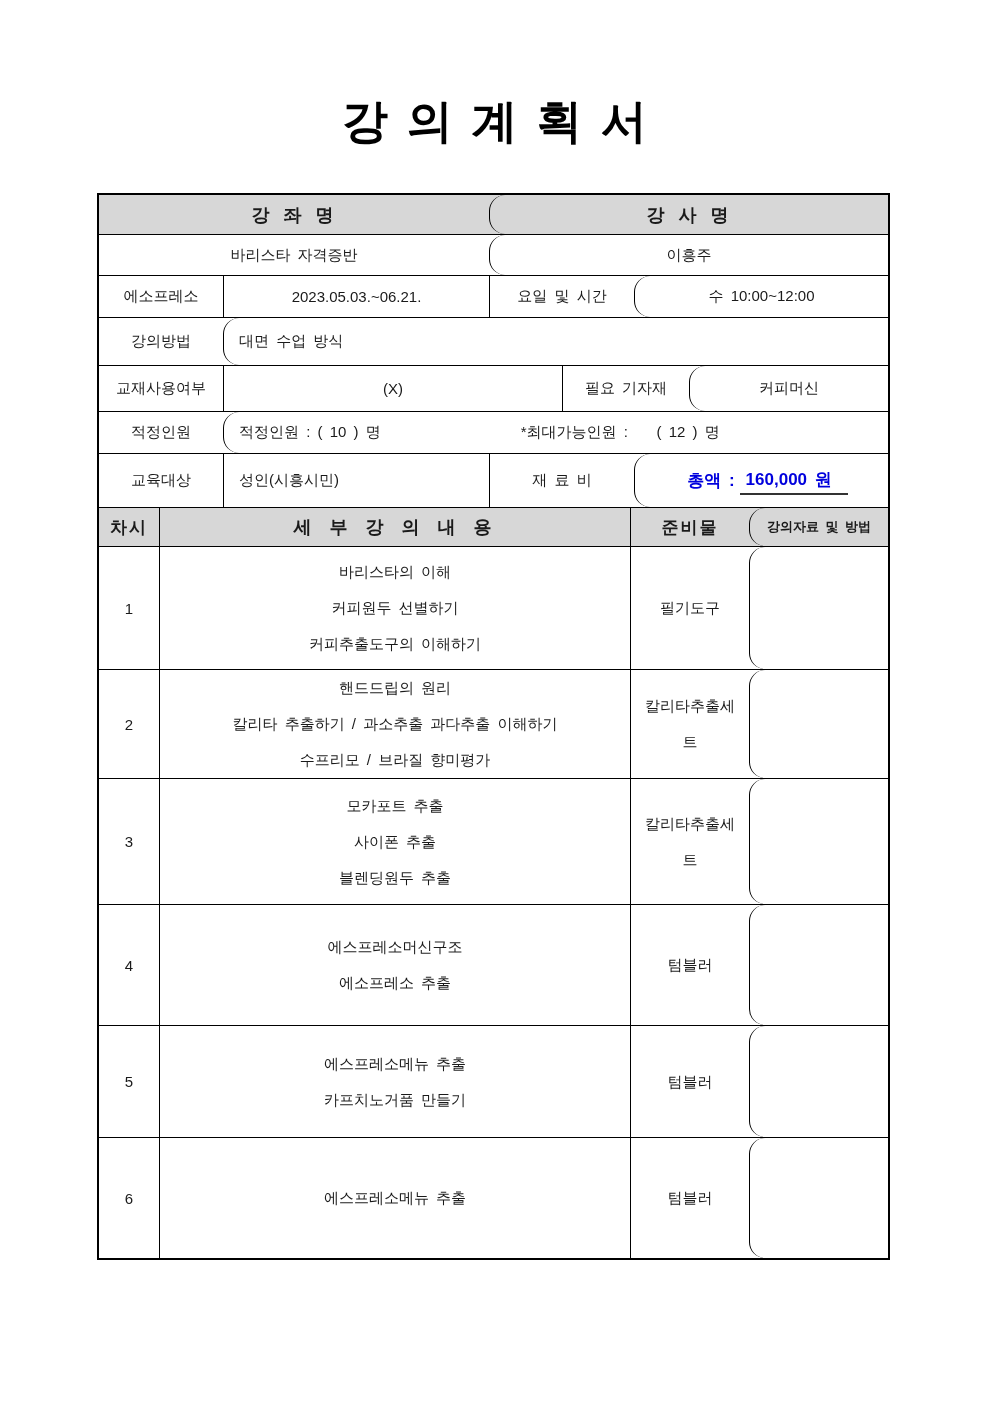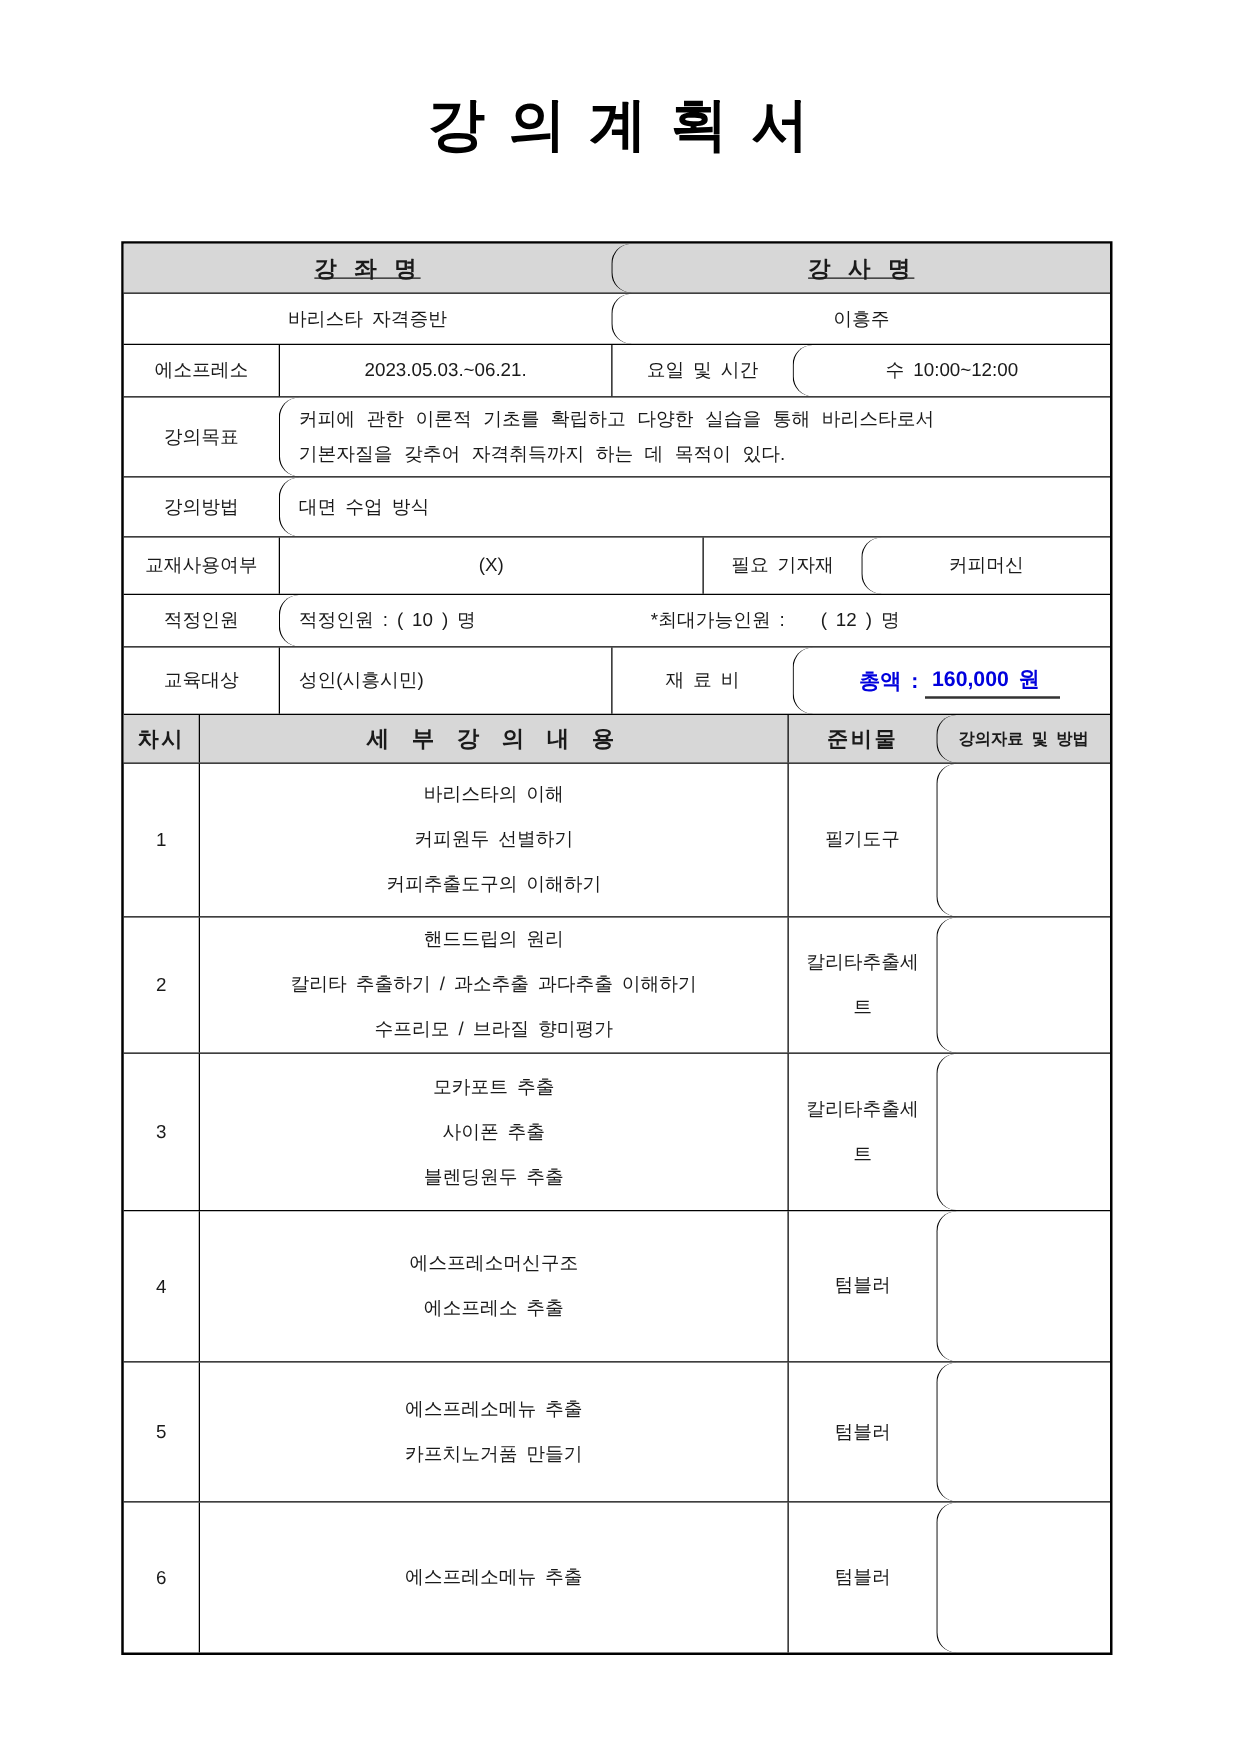--- a/index.html
+++ b/index.html
@@ -7,37 +7,37 @@
   body {
     width: 992px; height: 1403px;
     background: #ffffff;
     font-family: "Liberation Sans", sans-serif;
     color: #1a1a1a;
   }
   .page { position: relative; width: 992px; height: 1403px; overflow: hidden; }
 
   .title {
     margin: 0;
-    padding-top: 69px;
+    padding-top: 91px;
     text-align: center;
     font-size: 46px;
     font-weight: bold;
     letter-spacing: 3px;
     color: #000;
   }
 
   .doc {
     position: absolute;
     left: 97px; top: 193px;
     width: 793px;
     border: 2px solid #000;
     background: #fff;
   }
   .trow { display: flex; border-top: 1px solid #000; }
-  .trow:first-child { border-top: none; text-decoration: underline; }
+  .trow:first-child { border-top: none; }
   .cell {
     border-left: 1px solid #000;
     display: flex; align-items: center; justify-content: center;
     text-align: center;
     font-size: 15px;
     overflow: hidden;
     word-spacing: 3px;
   }
   .cell:first-child { border-left: none; }
   .grow { flex: 1; border-radius: 16px; }
@@ -84,27 +84,20 @@
       <div class="cell grow">이흥주</div>
     </div>
 
     <div class="trow" style="height:42px">
       <div class="cell" style="width:124px">에소프레소</div>
       <div class="cell" style="width:266px">2023.05.03.~06.21.</div>
       <div class="cell" style="width:145px">요일 및 시간</div>
       <div class="cell grow">수 10:00~12:00</div>
     </div>
 
-    <div class="trow" style="height:64px">
-      <div class="cell" style="width:124px">강의목표</div>
-      <div class="cell grow col left">
-        <div class="obj-ln" style="align-self:flex-start">커피에 관한 이론적 기초를 확립하고 다양한 실습을 통해 바리스타로서</div>
-        <div class="obj-ln" style="align-self:flex-start">기본자질을 갖추어 자격취득까지 하는 데 목적이 있다.</div>
-      </div>
-    </div>
 
     <div class="trow" style="height:48px">
       <div class="cell" style="width:124px">강의방법</div>
       <div class="cell grow left">대면 수업 방식</div>
     </div>
 
     <div class="trow" style="height:46px">
       <div class="cell" style="width:124px">교재사용여부</div>
       <div class="cell" style="width:339px">(X)</div>
       <div class="cell" style="width:127px">필요 기자재</div>

